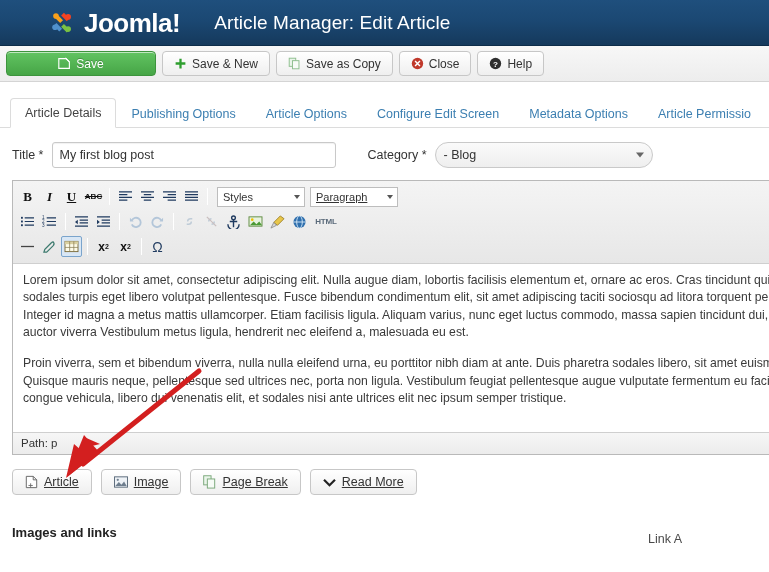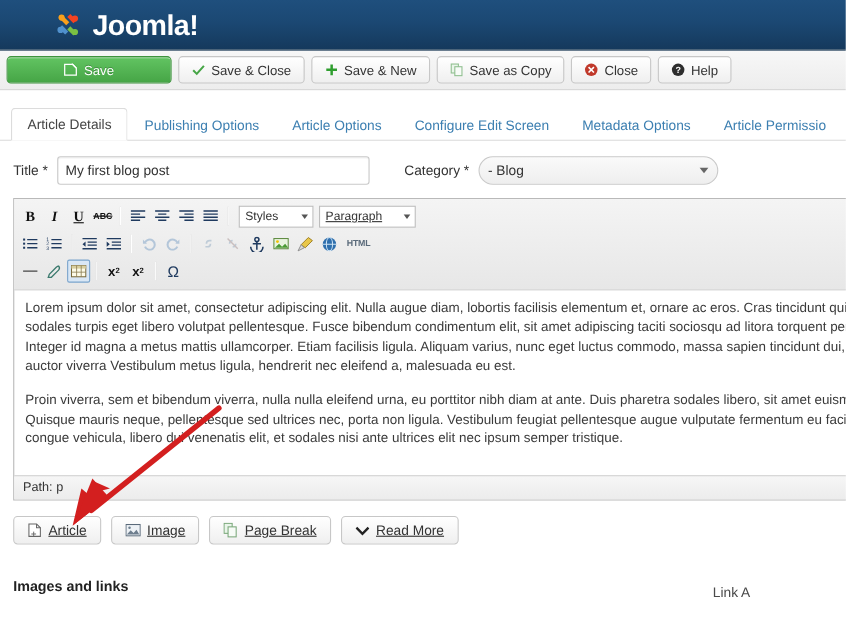--- a/index.html
+++ b/index.html
@@ -197,21 +197,21 @@
     height: 20px;
     border: 1px solid #bdbdbd;
     background: #fff;
     font-size: 11px;
     color: #333;
     display: flex; align-items: center;
     padding: 0 16px 0 5px;
     margin-left: 4px;
     cursor: pointer;
   }
-  .ed-select.styles { width: 68px; text-align: center; }
+  .ed-select.styles { width: 88px; text-align: center; }
   .ed-select.para { width: 88px; text-decoration: underline; }
   .ed-select .c2 {
     position: absolute; right: 4px; top: 50%; transform: translateY(-50%);
     width: 0; height: 0;
     border-left: 3.5px solid transparent;
     border-right: 3.5px solid transparent;
     border-top: 4.5px solid #555;
   }
   .ed-body {
     padding: 8px 10px 6px;
@@ -288,38 +288,33 @@
         <path d="M34 10 L46 22 L40 28 L28 16 Z" fill="#f44321"></path>
         <path d="M18 32 L30 44 L24 50 L12 38 Z" fill="#5091cd"></path>
         <path d="M34 34 L46 46 L40 52 L28 40 Z" fill="#7ac143"></path>
         <circle cx="17" cy="17" r="6" fill="#f9a01b"></circle>
         <circle cx="43" cy="19" r="6" fill="#f44321"></circle>
         <circle cx="15" cy="41" r="6" fill="#5091cd"></circle>
         <circle cx="43" cy="45" r="6" fill="#7ac143"></circle>
       </svg>
       <span class="logo-text">Joomla!</span>
     </div>
+    <div class="header-title">Article Manager: Edit Article</div>
   </div>
 
   <div class="toolbar">
 
     <div class="tbtn primary">
       <svg width="13" height="13" viewBox="0 0 16 16">
         <path d="M1 2h9l4 4v8H1z" fill="none" stroke="#ffffff" stroke-width="1.4"></path>
         <path d="M9 1l5 5" stroke="#ffffff" stroke-width="1.3" fill="none"></path>
       </svg>
       <span>Save</span>
     </div>
 
-    <div class="tbtn">
-      <svg width="13" height="13" viewBox="0 0 16 16">
-        <path d="M2 8.5l4 4 8-9" fill="none" stroke="#46a546" stroke-width="2.3"></path>
-      </svg>
-      <span>Save &amp; Close</span>
-    </div>
 
     <div class="tbtn">
       <svg width="13" height="13" viewBox="0 0 16 16">
         <path d="M8 2v12M2 8h12" stroke="#2f9e2f" stroke-width="2.8"></path>
       </svg>
       <span>Save &amp; New</span>
     </div>
 
     <div class="tbtn">
       <svg width="13" height="13" viewBox="0 0 16 16">

